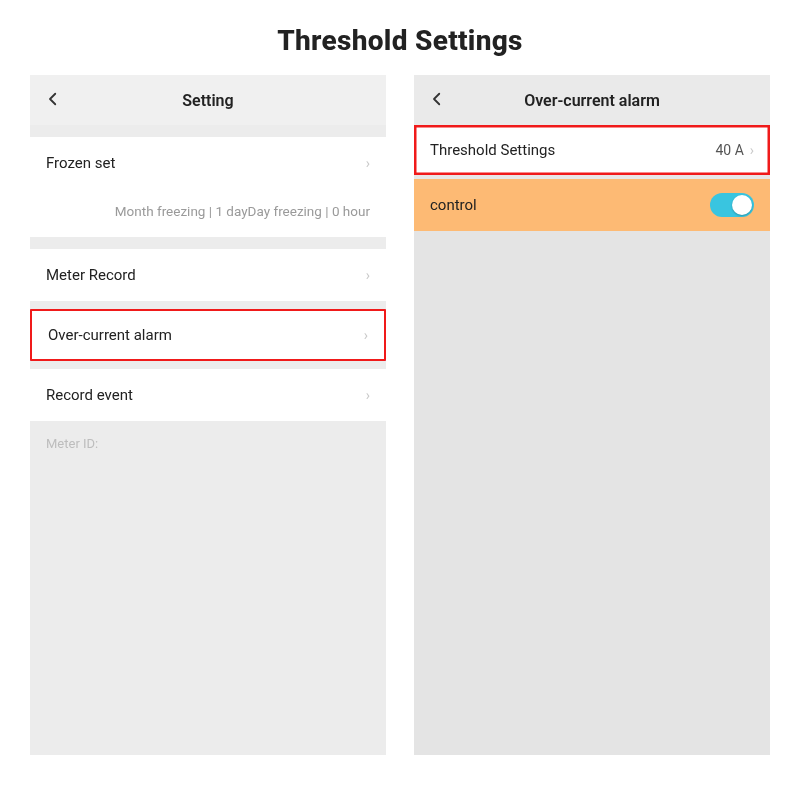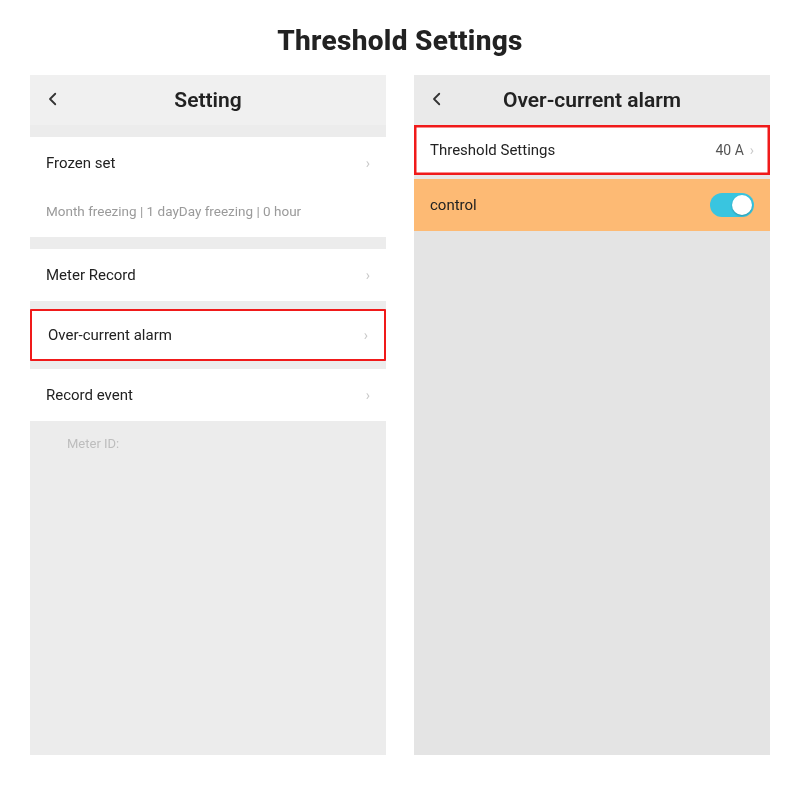--- a/index.html
+++ b/index.html
@@ -31,21 +31,21 @@
     flex-direction: column;
     overflow: hidden;
   }
   .phone.right { background: #e7e7e7; }
 
   .navbar {
     height: 50px;
     display: flex;
     align-items: center;
     padding: 0 14px;
-    font-size: 21px;
+    font-size: 16px;
     font-weight: 600;
   }
   .navbar.left { background: #f0f0f0; }
   .navbar.right { background: #eaeaea; }
   .nb-back {
     width: 28px;
     font-size: 20px;
     line-height: 1;
     cursor: pointer;
     color: #333;
@@ -76,30 +76,29 @@
     font-size: 15px;
   }
   .row .tail-val { color: #555; font-size: 14px; }
   .chev { color: #c9c9c9; font-size: 14px; }
 
   .subinfo {
     padding: 14px 16px 18px 16px;
     font-size: 13.5px;
     color: #9a9a9a;
     display: flex;
-    justify-content: flex-start;
+    justify-content: flex-end;
     background: #ffffff;
   }
 
   .meter-note {
     padding: 14px 16px;
     font-size: 13px;
     color: #bdbdbd;
     line-height: 1.4;
-    margin-left: 21px;
   }
 
   .highlight {
     border: 2.5px solid #f01a1a;
     border-radius: 1px;
   }
   .highlight-inset {
     box-shadow: inset 0 0 0 2.5px #f01a1a;
   }
 

